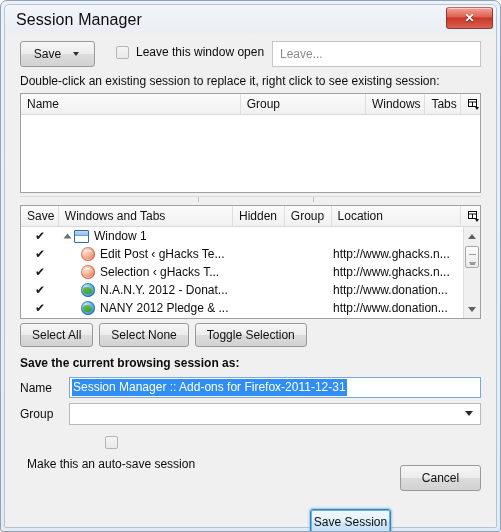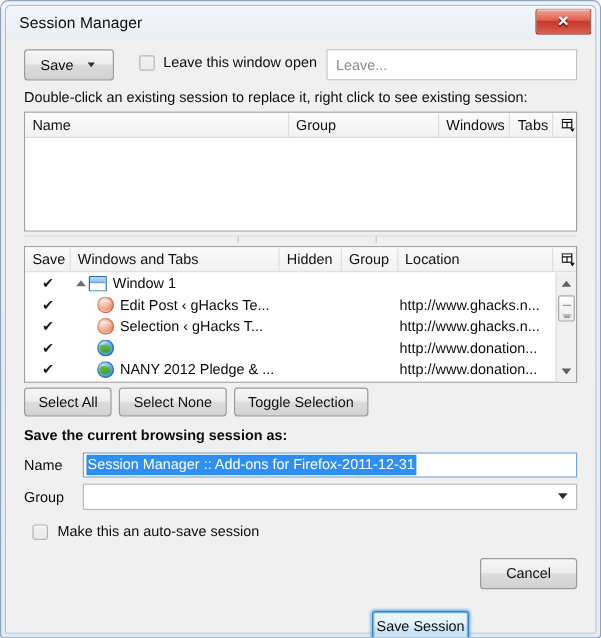--- a/index.html
+++ b/index.html
@@ -36,21 +36,21 @@
   #titlebar {
     position: absolute;
     left: 0; top: 0;
     width: 100%;
     height: 28px;
   }
   #title-text {
     position: absolute;
     left: 11px;
     top: 6px;
-    font-size: 13px;
+    font-size: 16px;
     color: #0d0d0d;
     letter-spacing: .1px;
     white-space: nowrap;
   }
   #close-button {
     position: absolute;
     right: 3px;
     top: 2px;
     width: 45px;
     height: 20px;
@@ -470,20 +470,21 @@
   }
 
   
   #autosave-wrap {
     position: absolute;
     left: 22px;
     top: 403px;
     display: flex;
     align-items: center;
     gap: 8px;
+    flex-direction: column;
   }
 
   
   #dialog-buttons {
     position: absolute;
     right: 15px;
     top: 432px;
     display: flex;
     gap: 9px;
   }
@@ -609,20 +610,21 @@
                 <div class="cell" style="width: 52px;"></div>
                 <div class="cell" style="width: 47px;"></div>
                 <div class="cell loc" style="width: 130px;">http://www.ghacks.n...</div>
               </div>
               <div class="trow">
                 <div class="cell save-col" style="width: 38px;">
                   <span class="check-mark">✔</span>
                 </div>
                 <div class="cell" style="width: 175px; padding-left: 22px;">
                   <span class="fav globe"></span>
+                  <span class="tab-title">N.A.N.Y. 2012 - Donat...</span>
                 </div>
                 <div class="cell" style="width: 52px;"></div>
                 <div class="cell" style="width: 47px;"></div>
                 <div class="cell loc" style="width: 130px;">http://www.donation...</div>
               </div>
               <div class="trow">
                 <div class="cell save-col" style="width: 38px;">
                   <span class="check-mark">✔</span>
                 </div>
                 <div class="cell" style="width: 175px; padding-left: 22px;">

